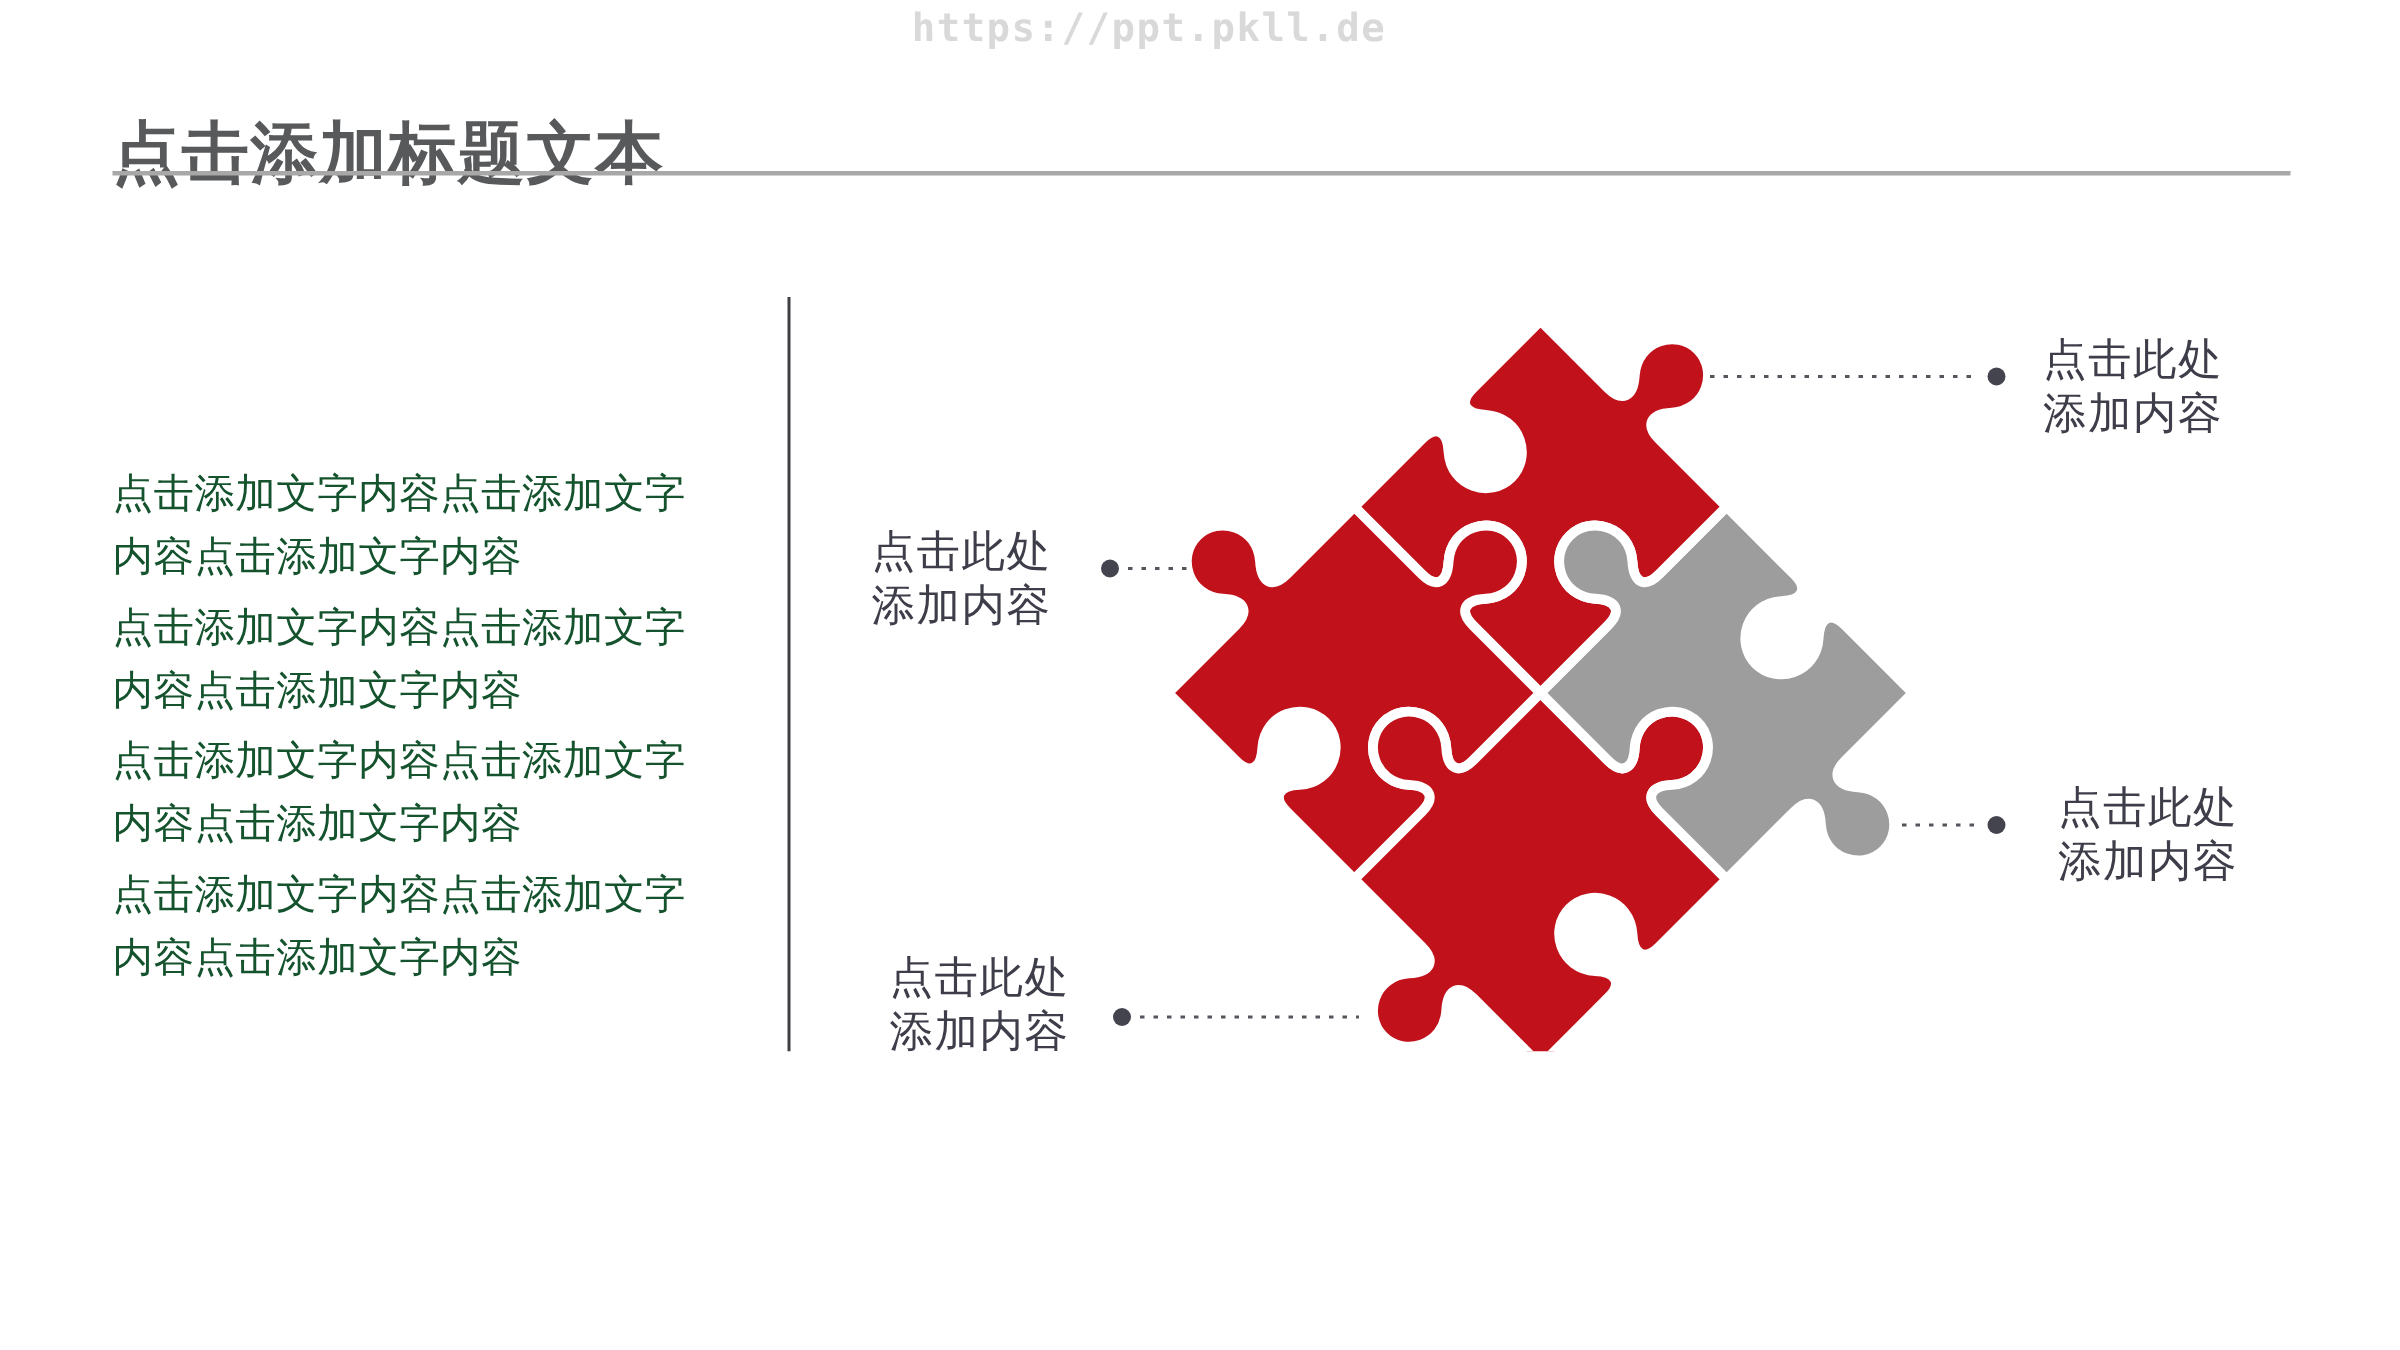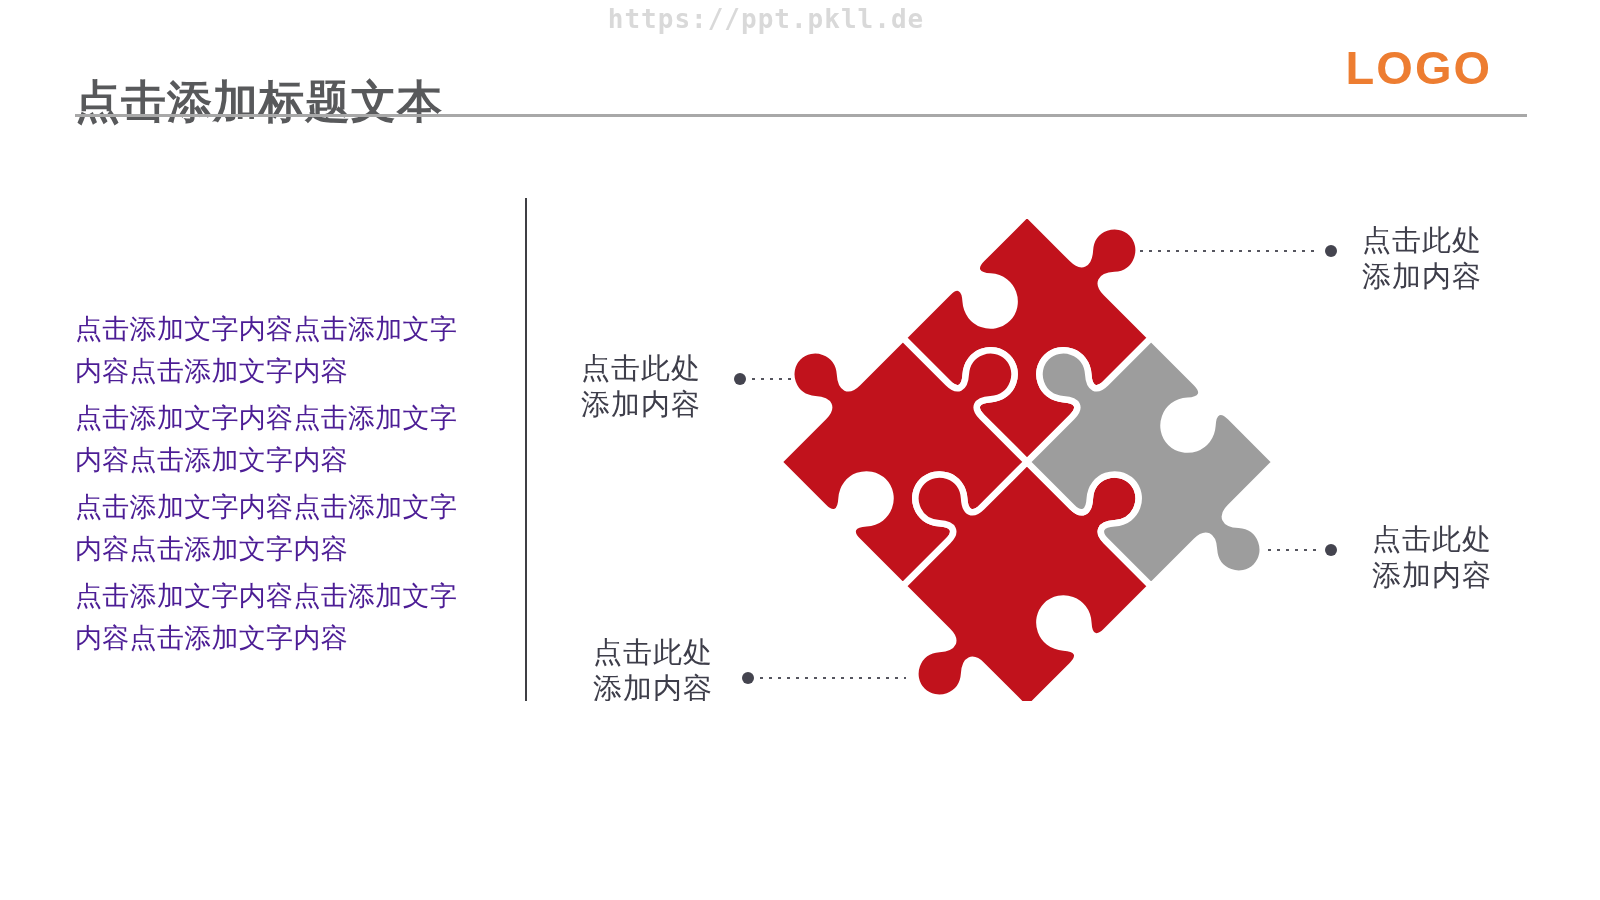--- a/index.html
+++ b/index.html
@@ -43,25 +43,24 @@
 </style>
 </head>
 <body>
 
 <div class="slide">
 
   <div class="watermark" style="color: rgb(217, 217, 217);">https://ppt.pkll.de</div>
 
   <div class="title" style="color: rgb(88, 89, 91); margin-top: 28px;">点击添加标题文本</div>
 
-  <div class="logo" style="color: rgb(237, 125, 49);">LOGO</div>
 
   <div class="title-rule"></div>
 
-  <div class="body-text" style="color: #4c1d95;">
+  <div class="body-text" style="color: #14532d;">
     <p>点击添加文字内容点击添加文字内容点击添加文字内容</p>
     <p>点击添加文字内容点击添加文字内容点击添加文字内容</p>
     <p>点击添加文字内容点击添加文字内容点击添加文字内容</p>
     <p>点击添加文字内容点击添加文字内容点击添加文字内容</p>
   </div>
 
   <div class="divider"></div>
 
   <svg class="overlay" width="1600" height="900" viewBox="0 0 1600 900" xmlns="http://www.w3.org/2000/svg">
     <g id="puzzle-group" transform="translate(1027,462) rotate(45) scale(1.097)">

